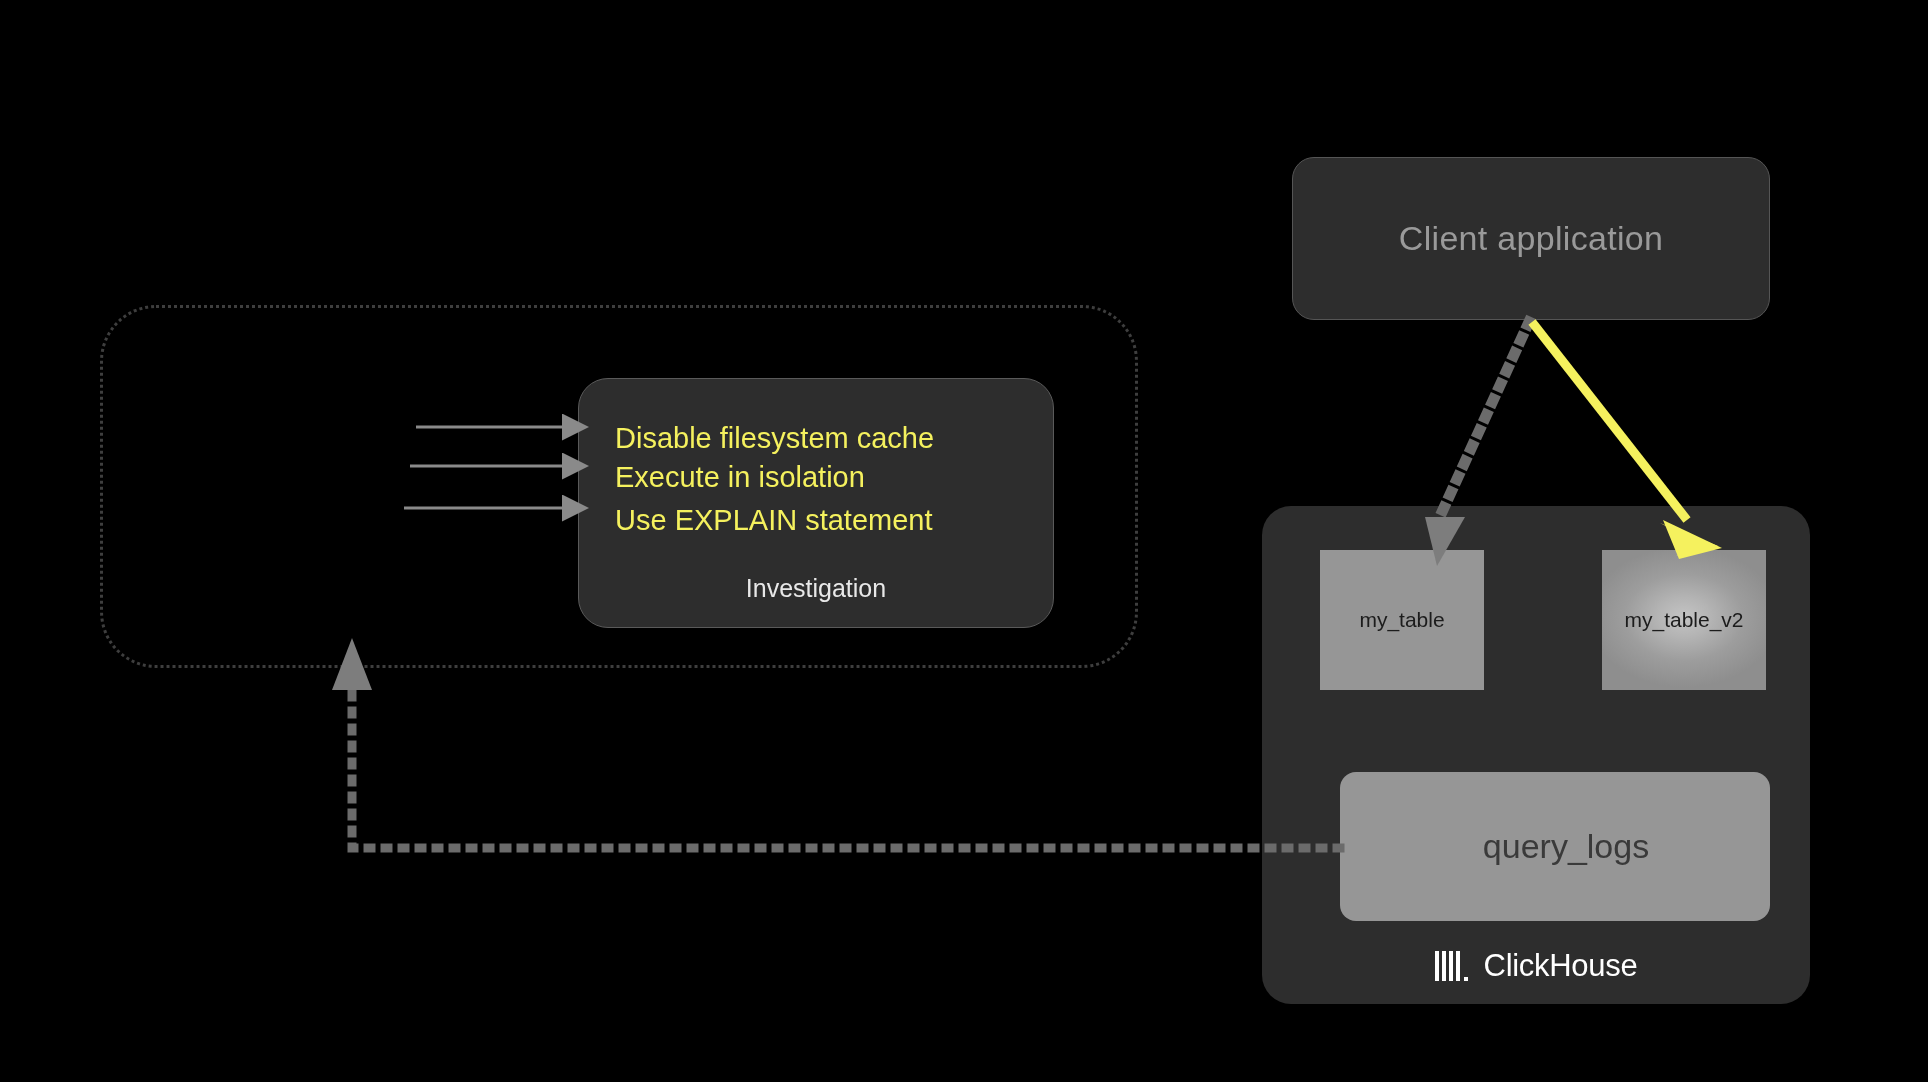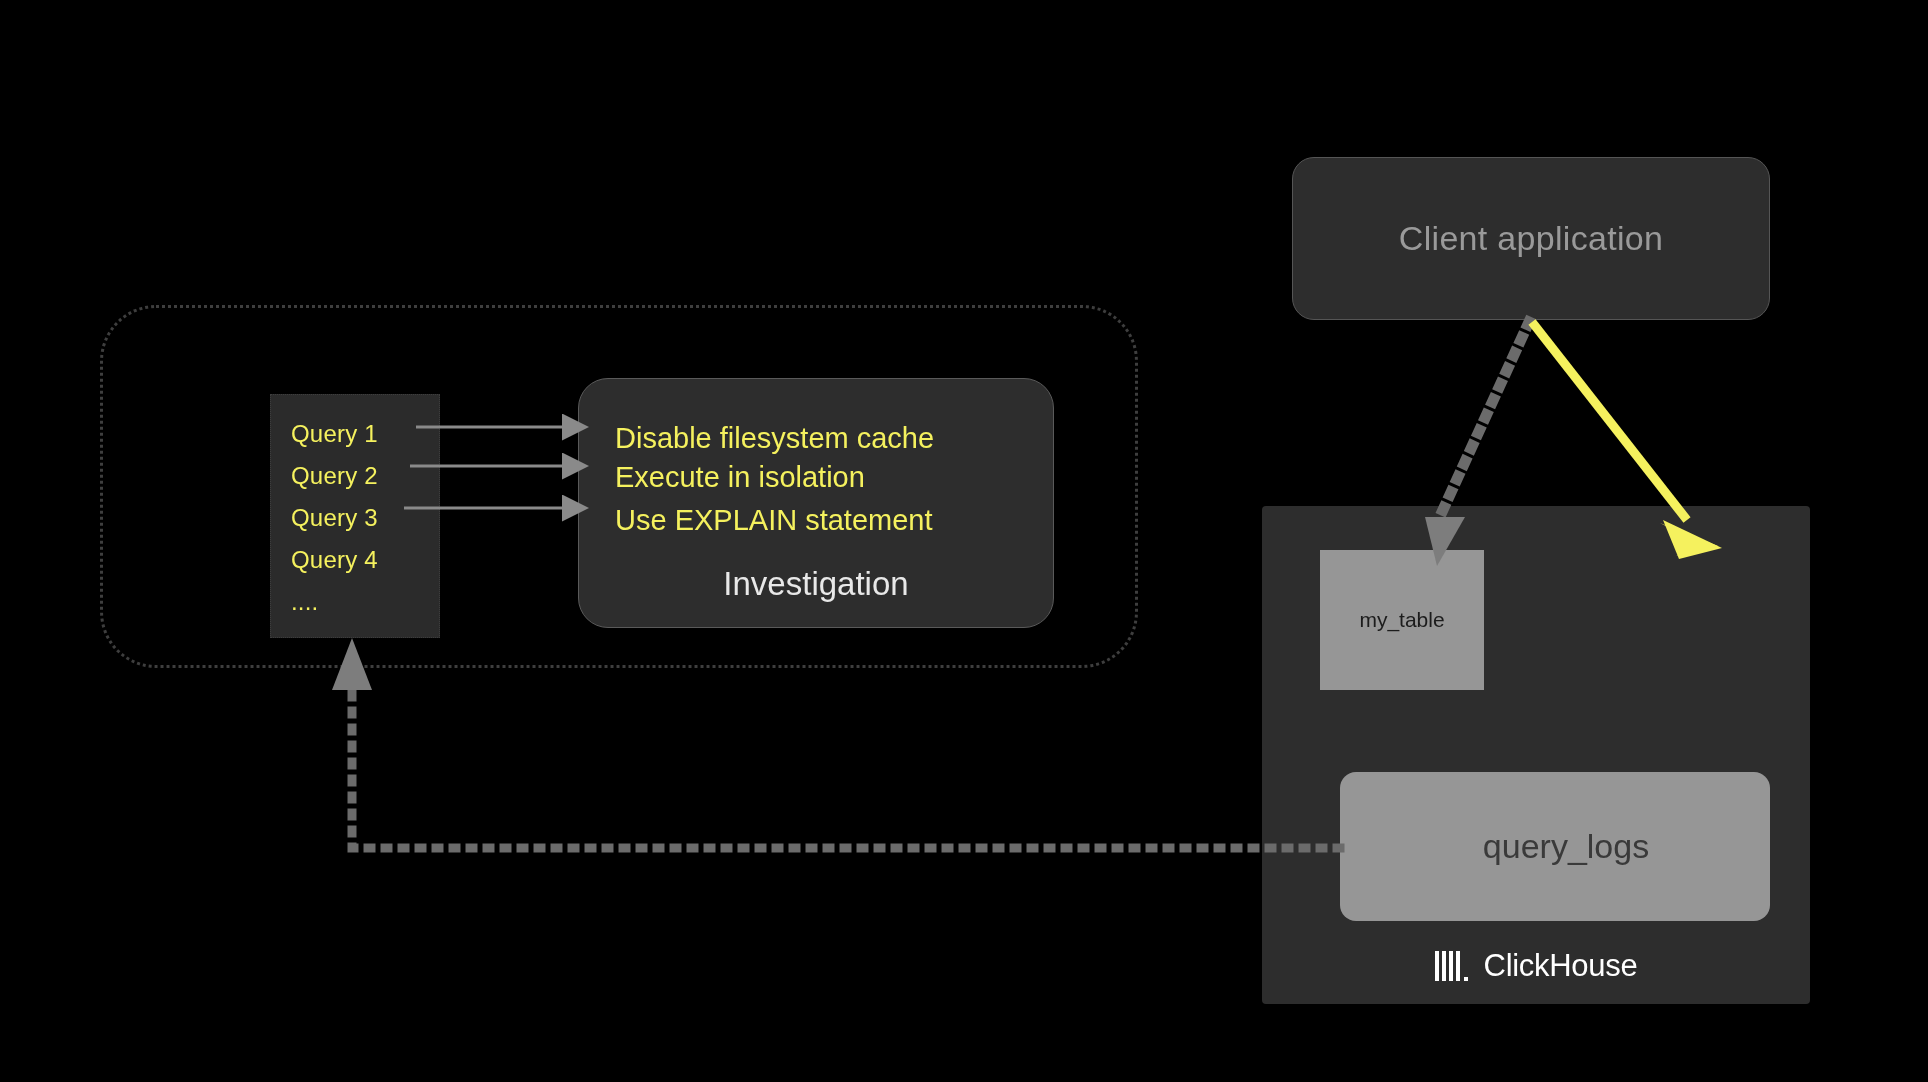--- a/index.html
+++ b/index.html
@@ -77,21 +77,21 @@
   .inv-line.spaced {
     margin-top: 4px;
   }
   .inv-caption {
     position: absolute;
     left: 0;
     right: 0;
     bottom: 24px;
     text-align: center;
     color: #e8e8e8;
-    font-size: 33px;
+    font-size: 25px;
   }
 
   
   .client-app {
     position: absolute;
     left: 1292px;
     top: 157px;
     width: 478px;
     height: 163px;
     background: #2d2d2d;
@@ -109,21 +109,21 @@
   }
 
   
   .clickhouse-box {
     position: absolute;
     left: 1262px;
     top: 506px;
     width: 548px;
     height: 498px;
     background: #2d2d2d;
-    border-radius: 4px;
+    border-radius: 29px;
     box-sizing: border-box;
   }
   .table-tile {
     position: absolute;
     background: #969696;
     box-sizing: border-box;
   }
   .table-tile.flat { background: #969696; }
   .table-tile.glow {
     background: radial-gradient(ellipse 58% 50% at 50% 48%, #c4c4c4 0%, #b4b4b4 28%, #9d9d9d 62%, #8e8e8e 100%);
@@ -204,47 +204,43 @@
     pointer-events: none;
   }
 </style>
 </head>
 <body>
 
 <div id="stage">
 
   <div class="dotted-group"></div>
 
-  <div class="query-list">
-    <div class="query-item">Query 1</div>
-    <div class="query-item">Query 2</div>
-    <div class="query-item">Query 3</div>
-    <div class="query-item">Query 4</div>
-    <div class="query-item">....</div>
-  </div>
 
   <div class="investigation">
     <div class="inv-lines">
       <div class="inv-line">Disable filesystem cache</div>
       <div class="inv-line">Execute in isolation</div>
       <div class="inv-line spaced">Use EXPLAIN statement</div>
     </div>
     <div class="inv-caption">Investigation</div>
   </div>
 
   <div class="client-app">
     <span class="client-app-label">Client application</span>
   </div>
 
   <div class="clickhouse-box">
 
     <div class="table-tile flat" style="left:58px; top:44px; width:164px; height:140px;">
       <span class="tile-label">my_table</span>
     </div>
 
+    <div class="table-tile glow" style="left:340px; top:44px; width:164px; height:140px;">
+      <span class="tile-label">my_table_v2</span>
+    </div>
 
     <div class="ch-logo">
       <span class="ch-bars">
         <i></i>
           <i></i>
           <i></i>
           <i></i>
           <span class="ch-dot"></span>
       </span>
       <span class="ch-wordmark">ClickHouse</span>

